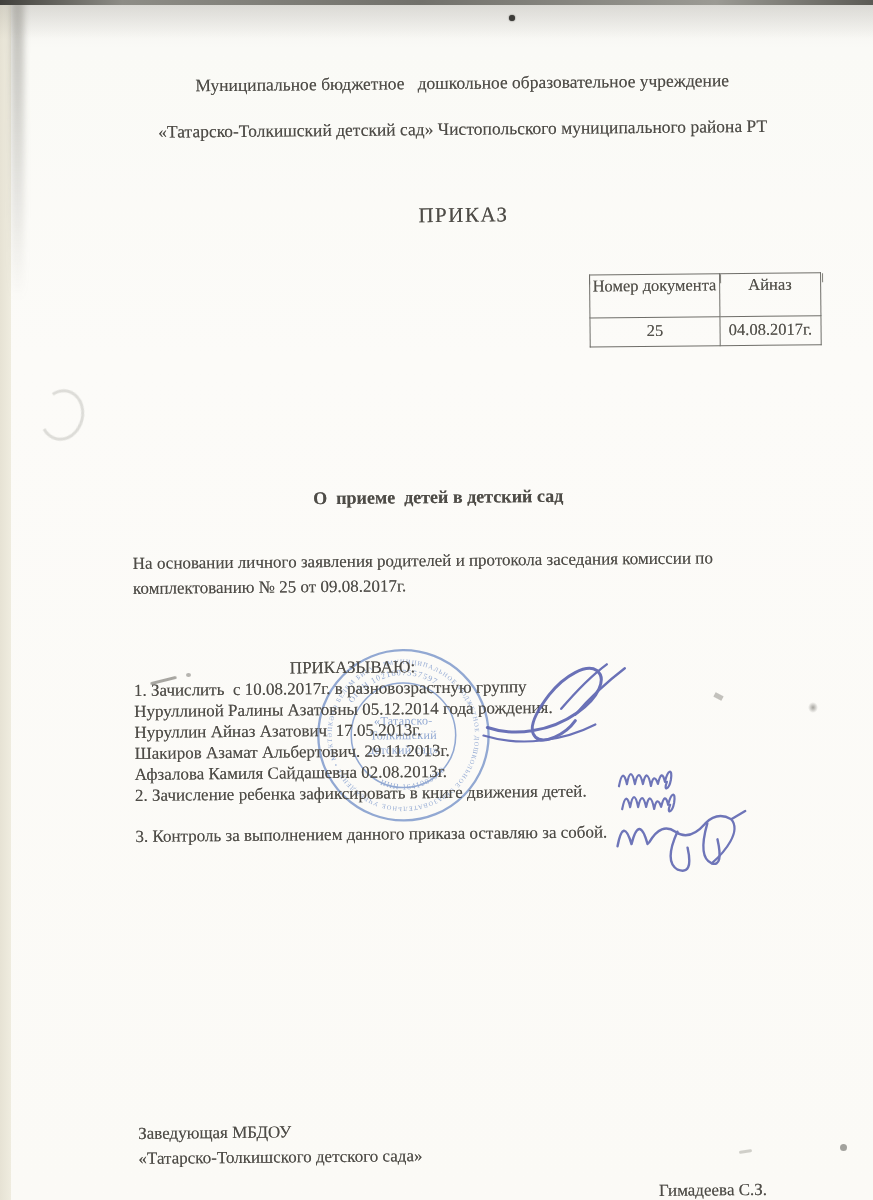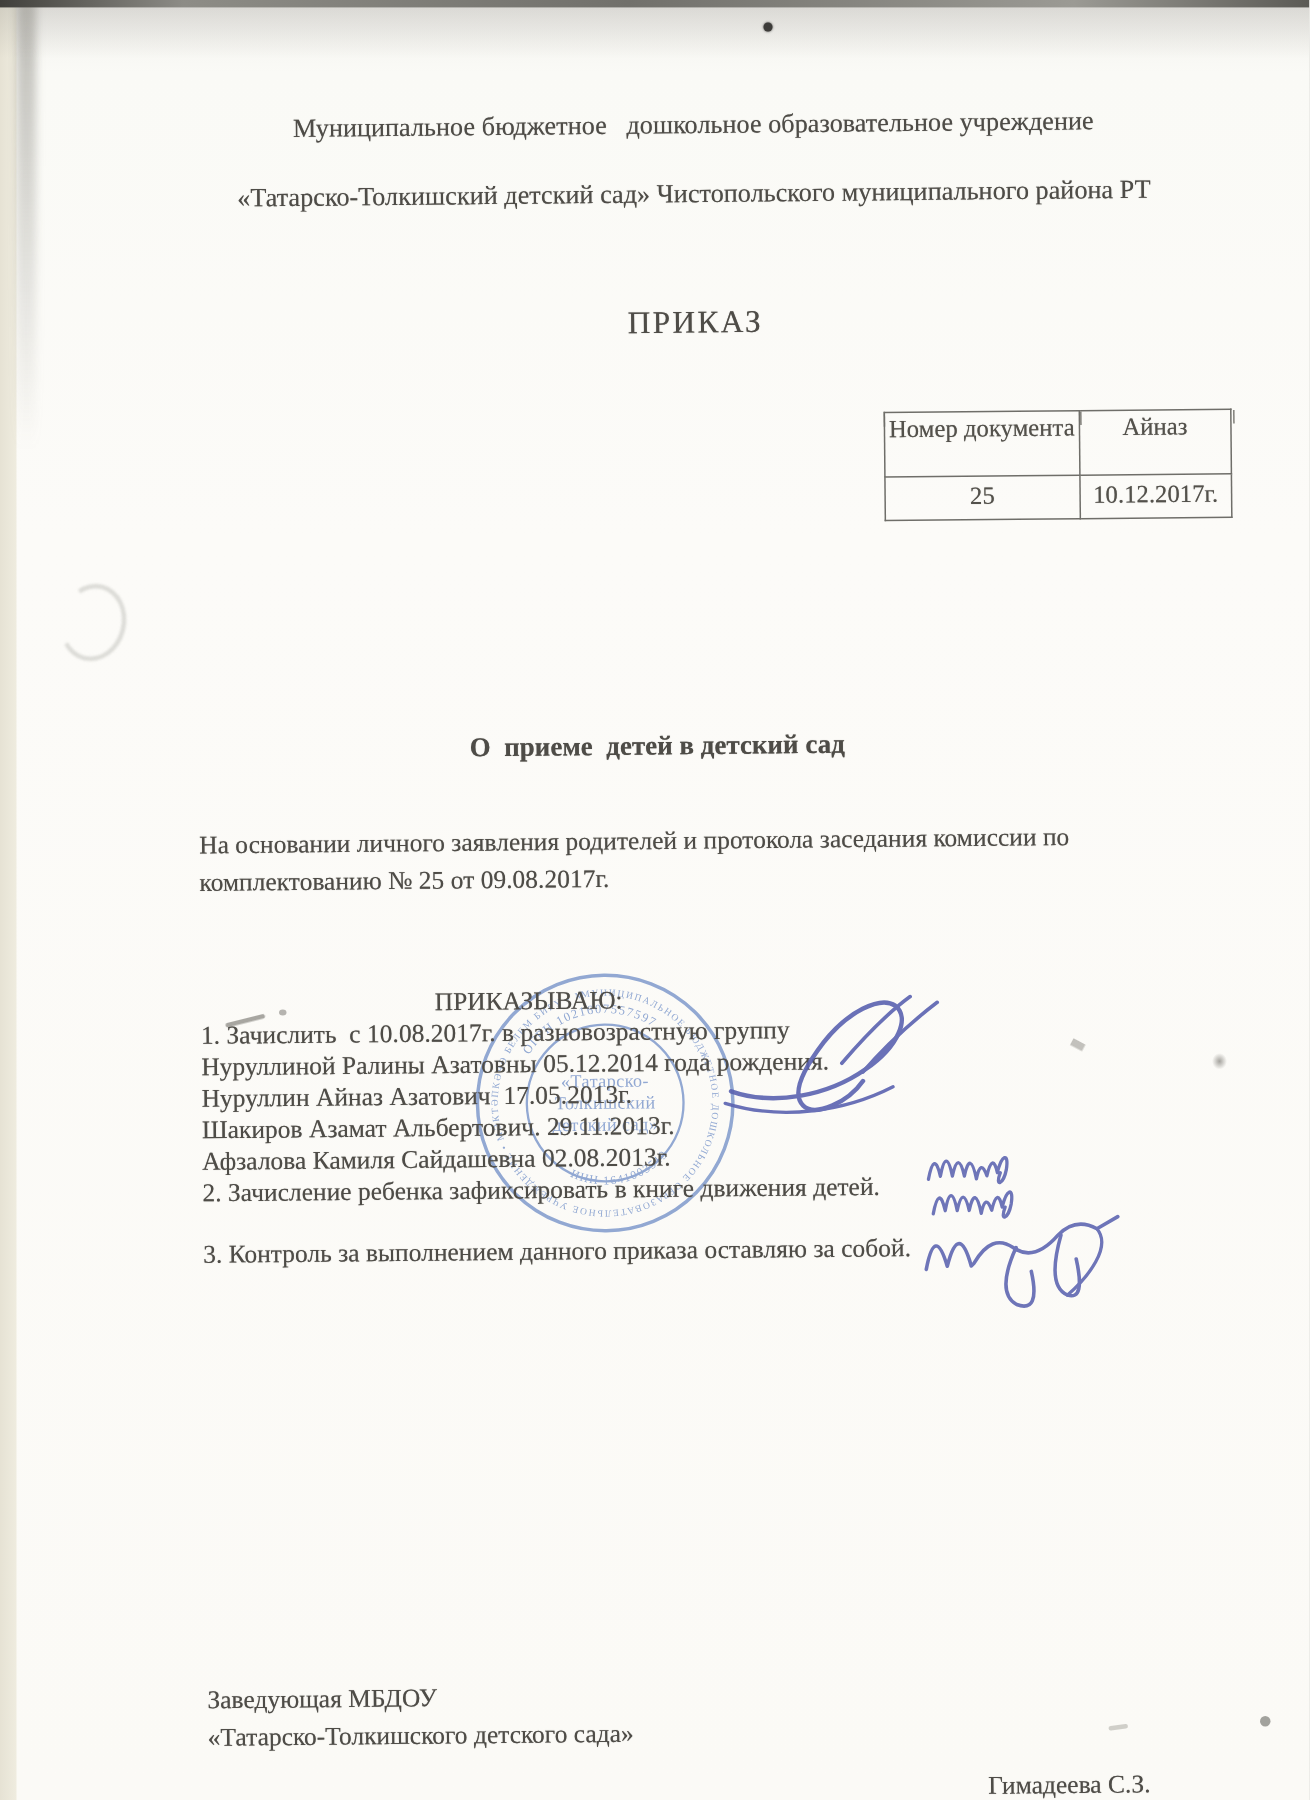--- a/index.html
+++ b/index.html
@@ -75,21 +75,21 @@
     <div class="abs doc-title txt layer-text" style="top:159px" data-bind="document.title">ПРИКАЗ</div>
 
     <table class="req-table layer-text">
       <tbody>
         <tr class="hrow">
           <td class="c1 txt" data-bind="requisites_table.col1_header">Номер документа</td>
           <td class="c2 txt" data-bind="requisites_table.col2_header">Айназ</td>
         </tr>
         <tr class="vrow">
           <td class="c1 txt" data-bind="requisites_table.doc_number">25</td>
-          <td class="c2 txt" data-bind="requisites_table.doc_date">10.12.2017г.</td>
+          <td class="c2 txt" data-bind="requisites_table.doc_date">04.08.2017г.</td>
         </tr>
       </tbody>
     </table>
     <div class="abs table-tails"></div>
 
     <div class="abs subject txt layer-text" data-bind="document.subject">О  приеме  детей в детский сад</div>
 
     <div class="abs basis layer-text">
       <div class="txt" data-bind="body.basis_line1">На основании личного заявления родителей и протокола заседания комиссии по</div>
       <div class="txt" data-bind="body.basis_line2">комплектованию № 25 от 09.08.2017г.</div>

